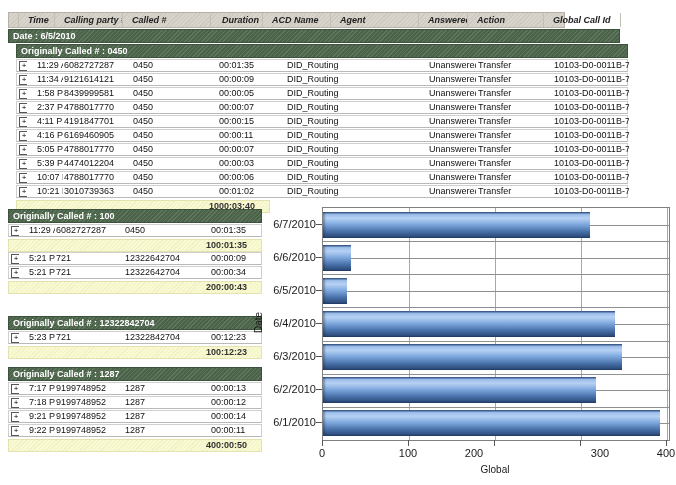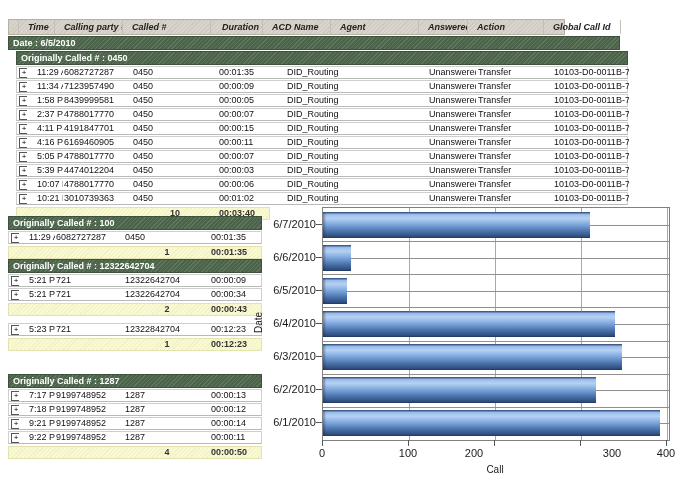--- a/index.html
+++ b/index.html
@@ -7,21 +7,21 @@
     width:676px;height:485px;position:relative;background:#ffffff;
     font-family:"Liberation Sans","DejaVu Sans",sans-serif;
     -webkit-font-smoothing:antialiased;overflow:hidden;
   }
   :root{
     --cols:10px 36px 68px 88px 52px 68px 88px 49px 76px 77px;
     --green:#4a6349;
     --yellow:#fafad2;
   }
   
-  #report{position:absolute;left:8px;top:19px;width:557px;}
+  #report{position:absolute;left:8px;top:12px;width:557px;}
   .grid{display:grid;grid-template-columns:var(--cols);}
   .hdr{
     height:14px;line-height:14px;font-size:9px;font-style:italic;font-weight:bold;color:#222;
     background:#d8d4cb;
     background-image:repeating-linear-gradient(135deg,rgba(0,0,0,.05) 0 1px,transparent 1px 3px);
     border:1px solid #b5b1a8;margin-bottom:1px;
   }
   .hdr .cell{border-right:1px solid #c3bfb6;padding-left:9px;overflow:hidden;white-space:nowrap;}
   .band{
     height:12px;line-height:12px;font-size:9px;font-weight:bold;color:#ffffff;
@@ -50,21 +50,21 @@
     display:inline-block;width:8px;height:8px;margin:1px 0 0 2px;
     border:1px solid #555;background:#fff;color:#000;
     font-size:8px;line-height:7px;text-align:center;vertical-align:top;
   }
   .summary{
     height:11px;line-height:11px;font-size:9px;font-weight:bold;color:#333;
     width:252px;background:var(--yellow);
     background-image:repeating-linear-gradient(135deg,rgba(120,120,40,.07) 0 1px,transparent 1px 3px);
     border:1px solid #e4e2ae;margin-top:2px;
   }
-  .summary .c-count{text-align:center;}
+  .summary .c-count{text-align:right;}
   .group{position:absolute;left:0;}
   
   #chart-area{position:absolute;left:0;top:0;width:676px;height:342px;pointer-events:none;}
   #plot{
     position:absolute;left:322px;top:207px;width:346px;height:232px;
     border:1px solid #808080;background:#fff;
   }
   .vgrid{position:absolute;top:0;bottom:0;width:1px;background:#a8a8a8;}
   .slot-line{position:absolute;left:0;right:0;height:1px;background:#909090;}
   .bar{
@@ -115,21 +115,21 @@
           <div class="cell c-duration">00:01:35</div>
           <div class="cell c-acd">DID_Routing</div>
           <div class="cell c-agent"></div>
           <div class="cell c-answered">Unanswered</div>
           <div class="cell c-action">Transfer</div>
           <div class="cell c-gid">10103-D0-0011B-768</div>
         </div>
         <div class="grid row fullw">
           <div class="cell"><span class="expander">+</span></div>
           <div class="cell c-time">11:34 AM</div>
-          <div class="cell c-calling">7123957490</div>
+          <div class="cell c-calling">9121614121</div>
           <div class="cell c-called">0450</div>
           <div class="cell c-duration">00:00:09</div>
           <div class="cell c-acd">DID_Routing</div>
           <div class="cell c-agent"></div>
           <div class="cell c-answered">Unanswered</div>
           <div class="cell c-action">Transfer</div>
           <div class="cell c-gid">10103-D0-0011B-76F</div>
         </div>
         <div class="grid row fullw">
           <div class="cell"><span class="expander">+</span></div>
@@ -246,21 +246,20 @@
         </div>
         <div class="grid summary">
           <div class="cell"></div>
           <div class="cell"></div>
           <div class="cell"></div>
           <div class="cell c-count">1</div>
           <div class="cell c-duration">00:01:35</div>
         </div>
       </div>
       <div class="group" style="top: 240px;">
-        <div class="band" style="width: 248px;">Originally Called # : 12322642704</div>
         <div class="grid row shortw">
           <div class="cell"><span class="expander">+</span></div>
           <div class="cell c-time">5:21 PM</div>
           <div class="cell c-calling">721</div>
           <div class="cell c-called">12322642704</div>
           <div class="cell c-duration">00:00:09</div>
         </div>
         <div class="grid row shortw">
           <div class="cell"><span class="expander">+</span></div>
           <div class="cell c-time">5:21 PM</div>
@@ -270,20 +269,21 @@
         </div>
         <div class="grid summary">
           <div class="cell"></div>
           <div class="cell"></div>
           <div class="cell"></div>
           <div class="cell c-count">2</div>
           <div class="cell c-duration">00:00:43</div>
         </div>
       </div>
       <div class="group" style="top: 304px;">
+        <div class="band" style="width: 248px;">Originally Called # : 12322842704</div>
         <div class="grid row shortw">
           <div class="cell"><span class="expander">+</span></div>
           <div class="cell c-time">5:23 PM</div>
           <div class="cell c-calling">721</div>
           <div class="cell c-called">12322842704</div>
           <div class="cell c-duration">00:12:23</div>
         </div>
         <div class="grid summary">
           <div class="cell"></div>
           <div class="cell"></div>
@@ -377,19 +377,19 @@
       <div class="cat-tick" style="left: 316px; top: 422px;"></div>
     </div>
   <div id="xaxis">
       <div class="xtick" style="left: 322px;"></div>
       <div class="xtick-label" style="left: 302px;">0</div>
       <div class="xtick" style="left: 408px;"></div>
       <div class="xtick-label" style="left: 388px;">100</div>
       <div class="xtick" style="left: 494px;"></div>
       <div class="xtick-label" style="left: 454px;">200</div>
       <div class="xtick" style="left: 580px;"></div>
-      <div class="xtick-label" style="left: 592px;">300</div>
+      <div class="xtick-label" style="left: 580px;">300</div>
       <div class="xtick" style="left: 666px;"></div>
       <div class="xtick-label" style="left: 646px;">400</div>
     </div>
-  <div id="count-label">Call</div>
+  <div id="count-label">Global</div>
   <div id="date-label">Date</div>
 </div>
 
 </body></html>

